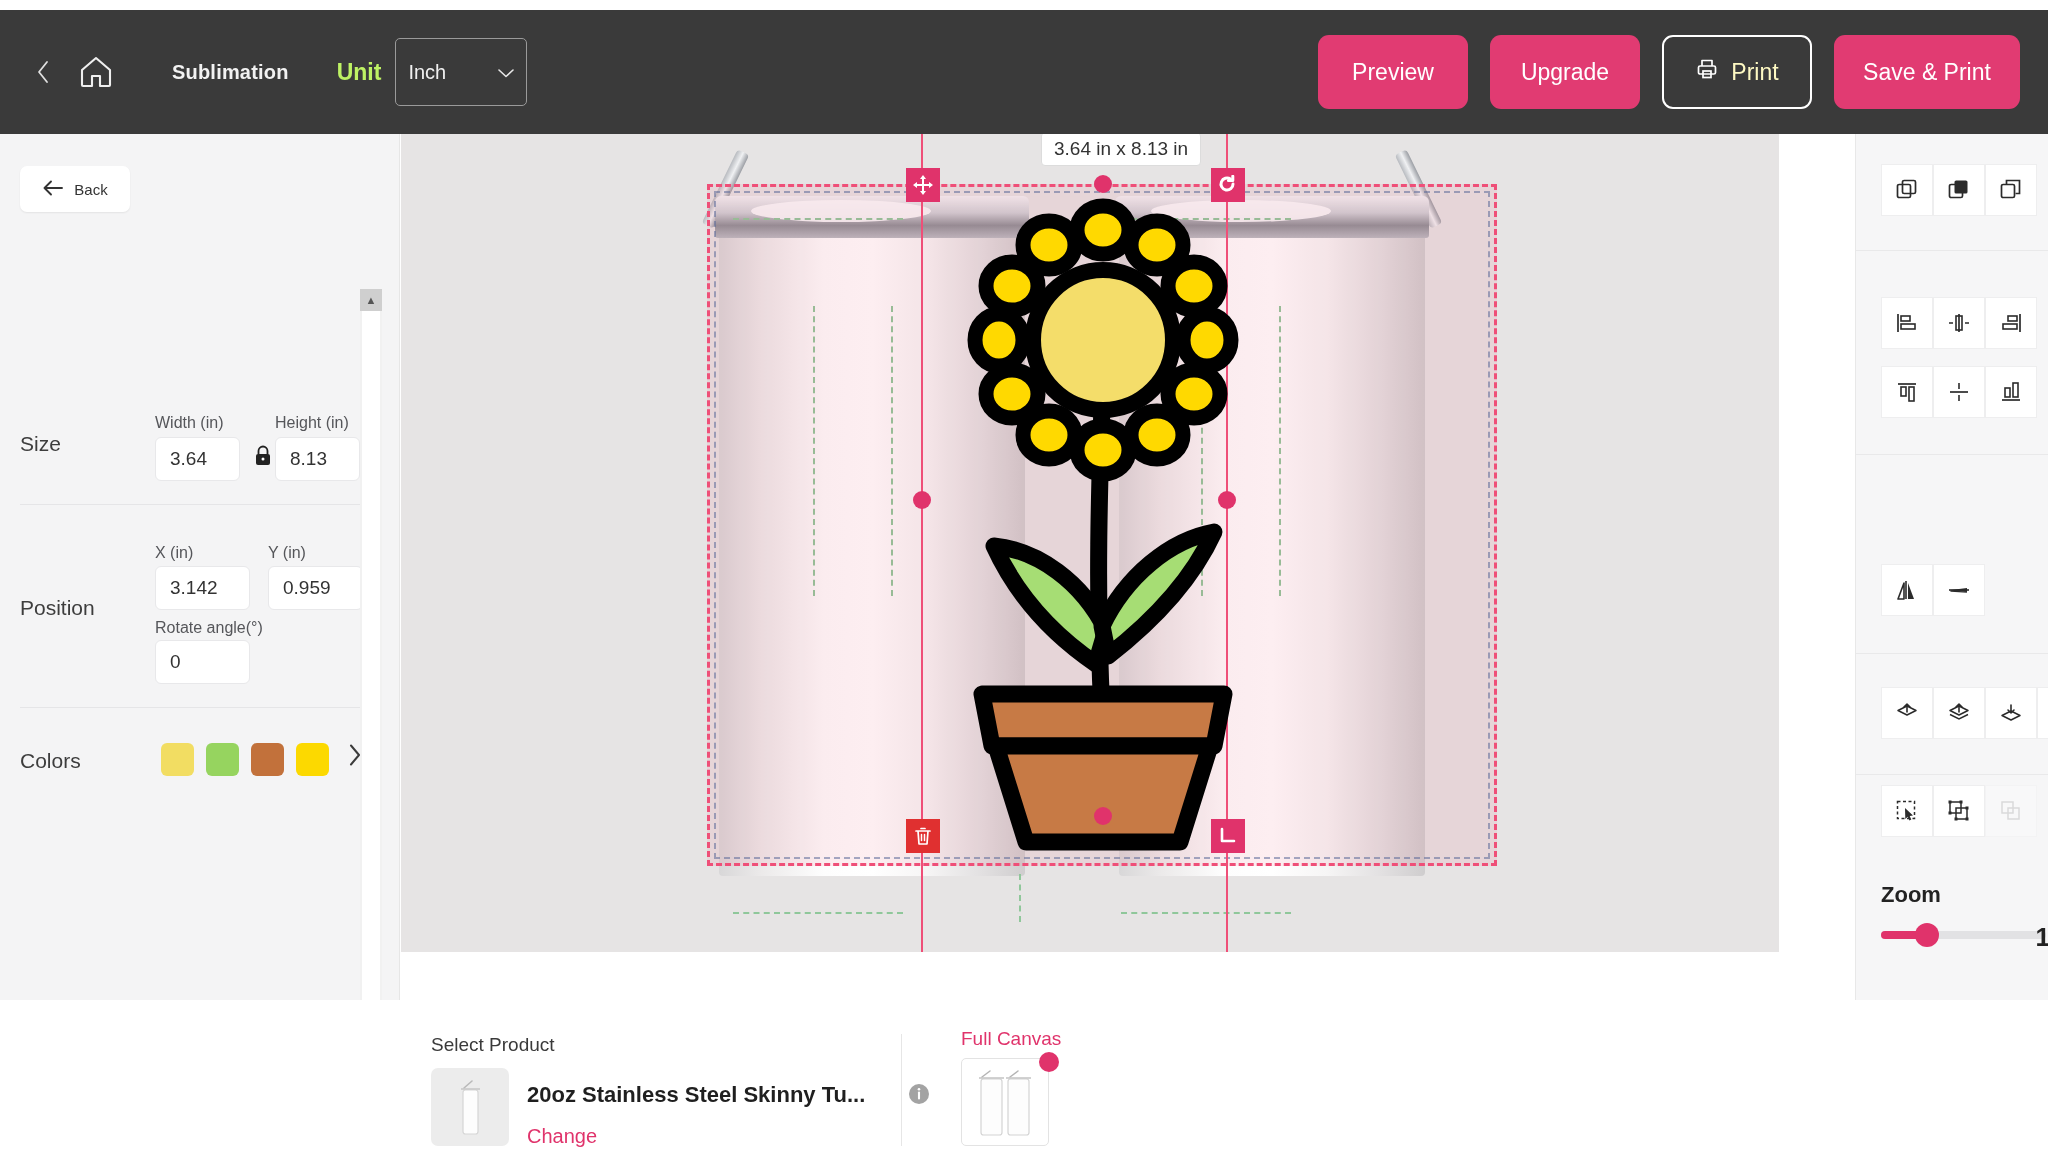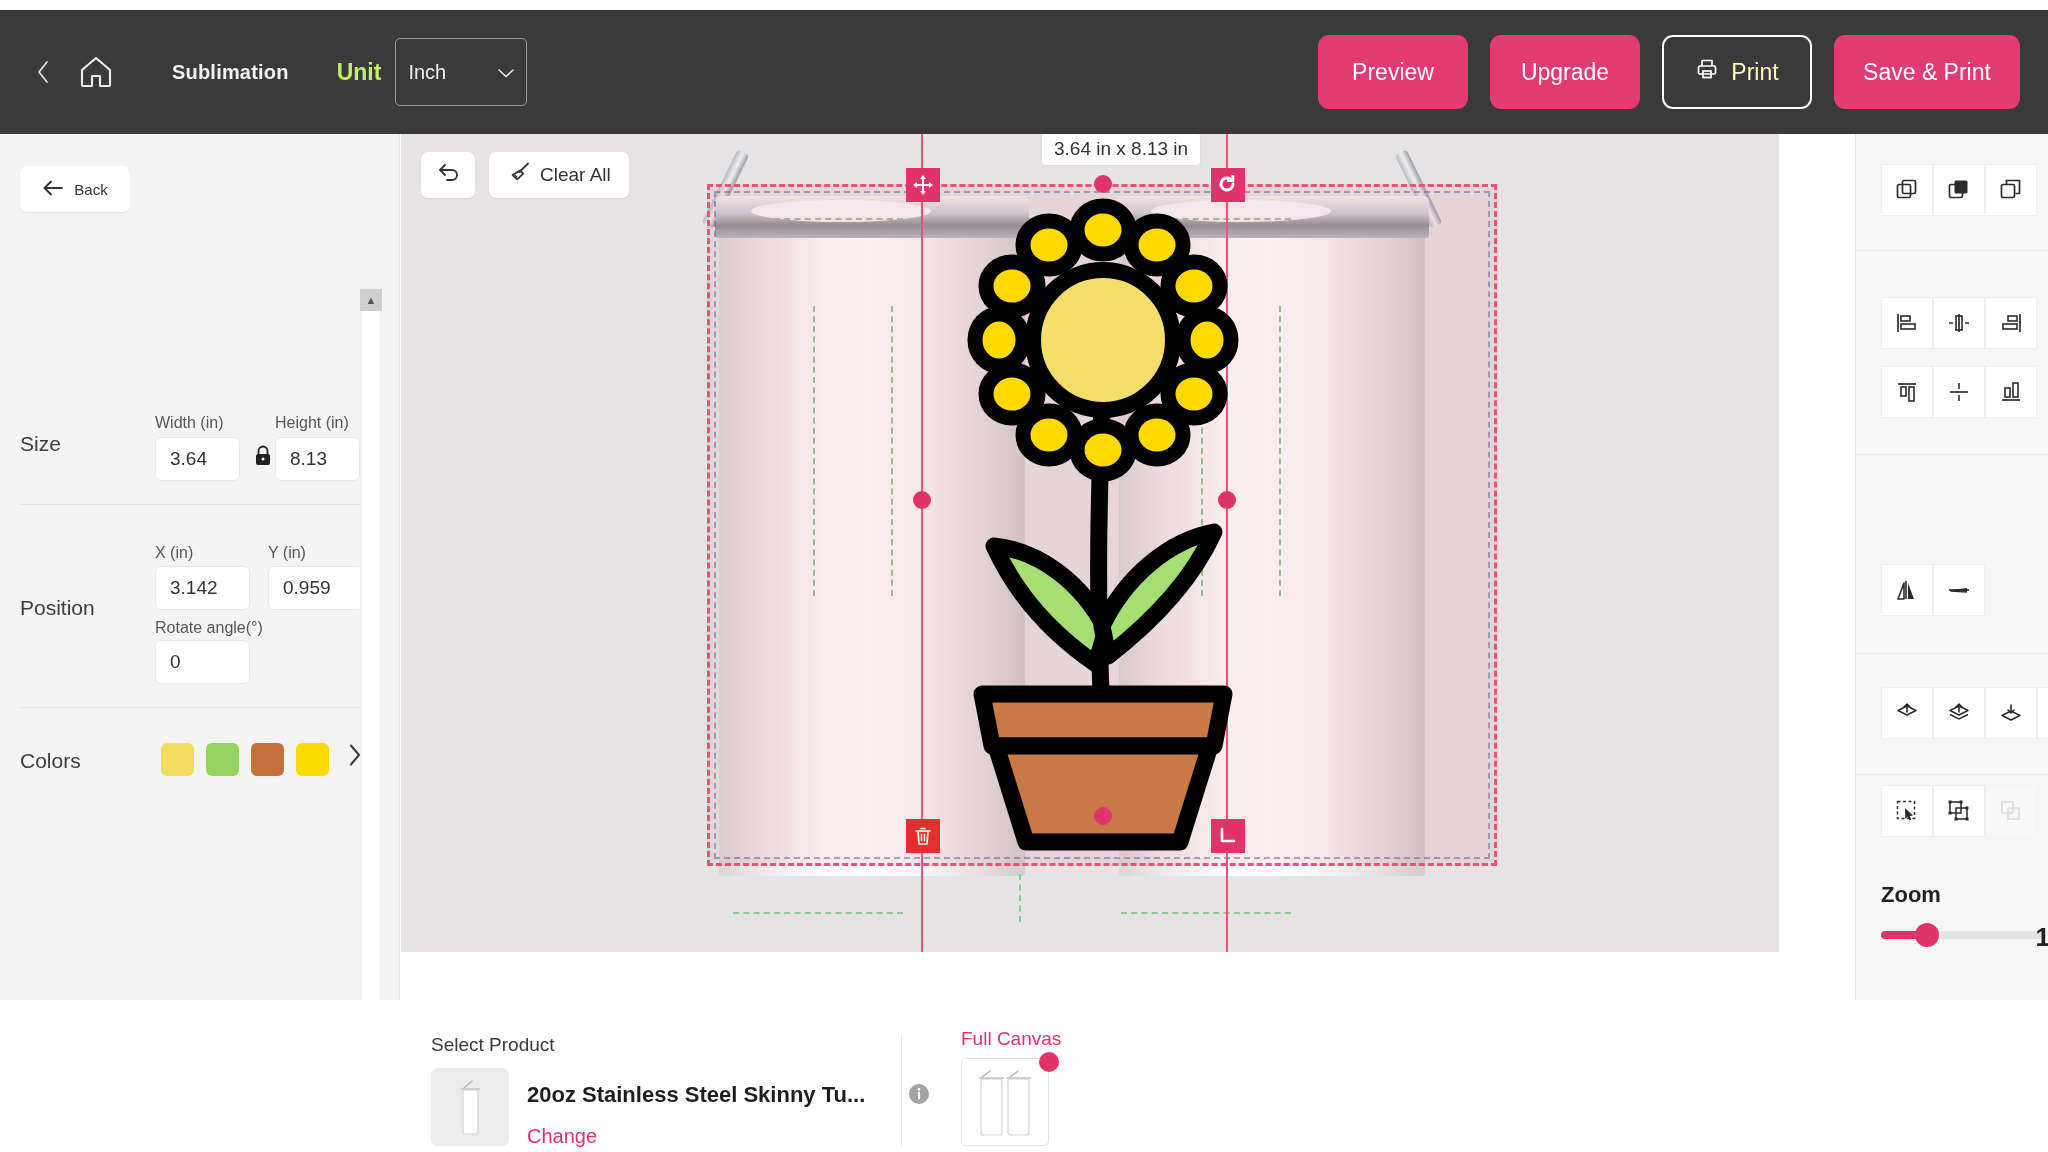--- a/index.html
+++ b/index.html
@@ -368,40 +368,20 @@
         <path d="M3 2v12h12" stroke="#fff" stroke-width="2.6" stroke-linecap="round" stroke-linejoin="round"></path>
       </svg>
     </div>
     <div class="handle-dot" style="left:693px; top:41px;"></div>
     <div class="handle-dot" style="left:693px; top:673px;"></div>
     <div class="handle-dot" style="left:512px; top:357px;"></div>
     <div class="handle-dot" style="left:817px; top:357px;"></div>
 
     <div class="dim-badge" style="left:640px; top:-2px;">3.64 in x 8.13 in</div>
 
-    <div class="canvas-toolbar">
-      <div class="ct-btn icononly">
-        <span>
-          <svg width="24" height="22" viewBox="0 0 24 22" fill="none">
-            <path d="M5 8h11a5 5 0 0 1 0 10h-5" stroke="#333" stroke-width="1.9" stroke-linecap="round" stroke-linejoin="round"></path>
-            <path d="M9 3L4 8l5 5" stroke="#333" stroke-width="1.9" stroke-linecap="round" stroke-linejoin="round"></path>
-          </svg>
-        </span>
-      </div>
-      <div class="ct-btn labeled">
-        <span>
-          <svg width="24" height="24" viewBox="0 0 24 24" fill="none">
-            <path d="M21 2.5L12.5 11" stroke="#333" stroke-width="1.8" stroke-linecap="round"></path>
-            <path d="M13 9.5l3.2 3.2-6 5.6-4.6-4.2 7.4-4.6z" stroke="#333" stroke-width="1.8" stroke-linejoin="round"></path>
-            <path d="M7.6 14.1l2.6 2.4" stroke="#333" stroke-width="1.5"></path>
-          </svg>
-        </span>
-        <span>Clear All</span>
-      </div>
-    </div>
   </div>
 
   <div class="rightpanel">
 
     <div class="tool-row" style="left:25px; top:30px;">
       <div class="tool-cell">
         <svg width="22" height="22" viewBox="0 0 22 22" fill="none">
             <rect x="1.5" y="5.5" width="13" height="13" rx="1.6" stroke="#2b2b2b" stroke-width="1.7"></rect>
             <rect x="6.5" y="1.5" width="13" height="13" rx="1.6" stroke="#2b2b2b" stroke-width="1.7"></rect>
           </svg>

